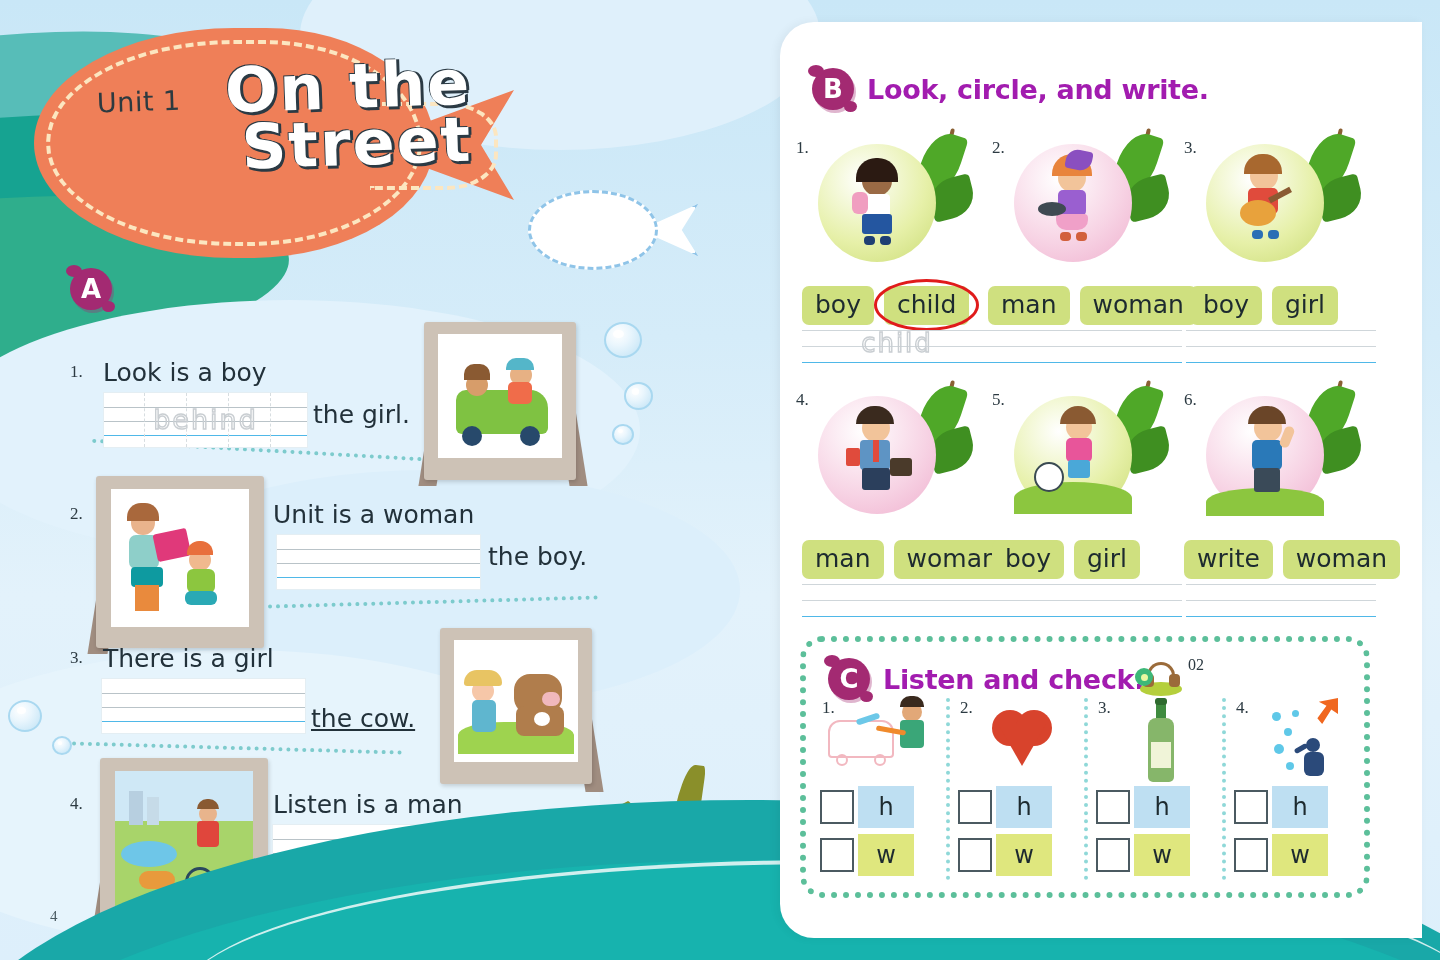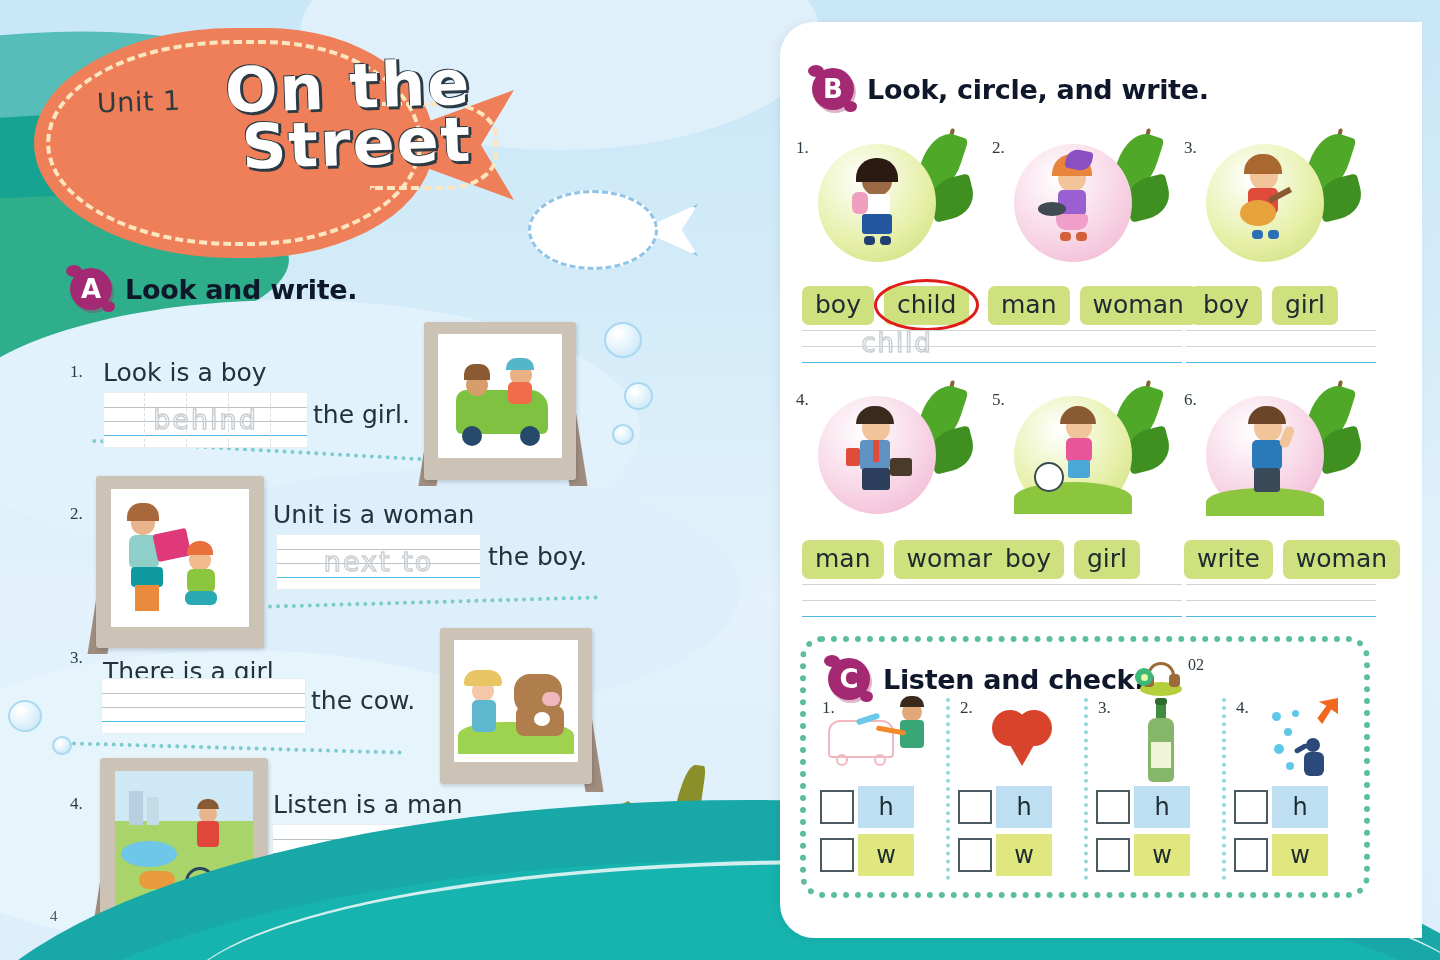--- a/index.html
+++ b/index.html
@@ -75,21 +75,21 @@
 
   
   .badge { width:42px; height:42px; border-radius:50%; background:#a32a72;
       color:#fff; font-weight:bold; font-size:26px; display:flex; align-items:center; justify-content:center;
       font-family:"DejaVu Sans", sans-serif; box-shadow: 2px 3px 0 rgba(163,42,114,.35); position:relative; }
   .badge::before { content:""; position:absolute; left:-4px; top:-3px; width:16px; height:12px;
       background:#a32a72; border-radius:50%; }
   .badge::after { content:""; position:absolute; right:-3px; bottom:-2px; width:13px; height:11px;
       background:#a32a72; border-radius:50%; }
   .sec-head { display:flex; align-items:center; gap:13px; }
-  .sec-title { font-size:27px; font-weight:bold; color:#0f172a; font-family:"DejaVu Sans", sans-serif; letter-spacing:-.3px; }
+  .sec-title { font-size:27px; font-weight:bold; color:#a21caf; font-family:"DejaVu Sans", sans-serif; letter-spacing:-.3px; }
 
   
   #secA { position:absolute; left:70px; top:268px; width:620px; }
   .a-item { position:absolute; }
   .a-num { position:absolute; font-size:17px; color:#2c3a42; font-family:"Liberation Serif", serif; }
   .a-sent { font-size:25px; color:#22313a; font-family:"DejaVu Sans", sans-serif; white-space:nowrap; }
 
   
   .ruled { position:relative; background:#ffffff; border:1px solid #e4eef3; }
   .ruled .ln { position:absolute; left:0; right:0; height:0; }
@@ -199,21 +199,20 @@
   </div>
 
   <div class="deco-fish">
     <div class="deco-fish-tail"></div>
     <div class="deco-fish-body"></div>
   </div>
 
   <div id="secA">
     <div class="sec-head">
       <div class="badge">A</div>
-      <div class="sec-title">Look and write.</div>
     </div>
   </div>
 
   <div class="a-item" style="left:70px;top:358px;">
     <div class="a-num" style="left:0;top:4px;">1.</div>
     <div class="a-sent" style="position:absolute;left:33px;top:0;">Look is a boy</div>
     <div class="ruled" style="position:absolute;left:33px;top:34px;width:205px;height:56px;">
       <div class="ln gray" style="top:14px;"></div>
         <div class="ln gray" style="top:28px;"></div>
       <div class="ln blue" style="top:42px;"></div>
@@ -259,35 +258,34 @@
     </div>
   </div>
 
   <div class="a-item" style="left:70px;top:500px;">
     <div class="a-num" style="left:0;top:4px;">2.</div>
     <div class="a-sent" style="position:absolute;left:203px;top:0;">Unit is a woman</div>
     <div class="ruled" style="position:absolute;left:206px;top:34px;width:205px;height:56px;">
       <div class="ln gray" style="top:14px;"></div>
         <div class="ln gray" style="top:28px;"></div>
       <div class="ln blue" style="top:42px;"></div>
-      <div class="trace" style="top:11px;font-size:27px;line-height:31px;">next to</div>
     </div>
     <div class="a-sent" style="position:absolute;left:418px;top:42px;">the boy.</div>
   </div>
 
   <div class="a-item" style="left:70px;top:644px;">
     <div class="a-num" style="left:0;top:4px;">3.</div>
-    <div class="a-sent" style="position:absolute;left:33px;top:0;margin-top:13px;">There is a girl</div>
+    <div class="a-sent" style="position:absolute;left:33px;top:0;">There is a girl</div>
     <div class="ruled" style="position:absolute;left:31px;top:34px;width:205px;height:56px;">
       <div class="ln gray" style="top:14px;"></div>
         <div class="ln gray" style="top:28px;"></div>
       <div class="ln blue" style="top:42px;"></div>
       <div class="trace" style="top:11px;font-size:27px;line-height:31px;"></div>
     </div>
-    <div class="a-sent" style="position:absolute;left:241px;top:42px;">the cow.</div>
+    <div class="a-sent" style="position:absolute;left:241px;top:60px;text-decoration:underline;">the cow.</div>
   </div>
 
   <div class="frame" style="left:440px;top:628px;width:152px;height:156px;">
     <div class="leg" style="left:134px;top:18px;width:18px;height:146px;transform:skewX(9deg);"></div>
     <div class="mat"></div>
     <div class="photo" style="left:14px;top:12px;width:124px;height:122px;background:#ffffff;">
       <div class="ill" style="left:4px;top:82px;width:116px;height:32px;background:#9ed34f;border-radius:40% 40% 0 0;"></div>
       <div class="ill" style="left:18px;top:40px;width:22px;height:22px;background:#f6c7a8;border-radius:50%;"></div>
       <div class="ill" style="left:10px;top:30px;width:38px;height:16px;background:#e8c463;border-radius:16px 16px 4px 4px;"></div>
       <div class="ill" style="left:18px;top:60px;width:24px;height:32px;background:#5fb6cf;border-radius:5px;"></div>

